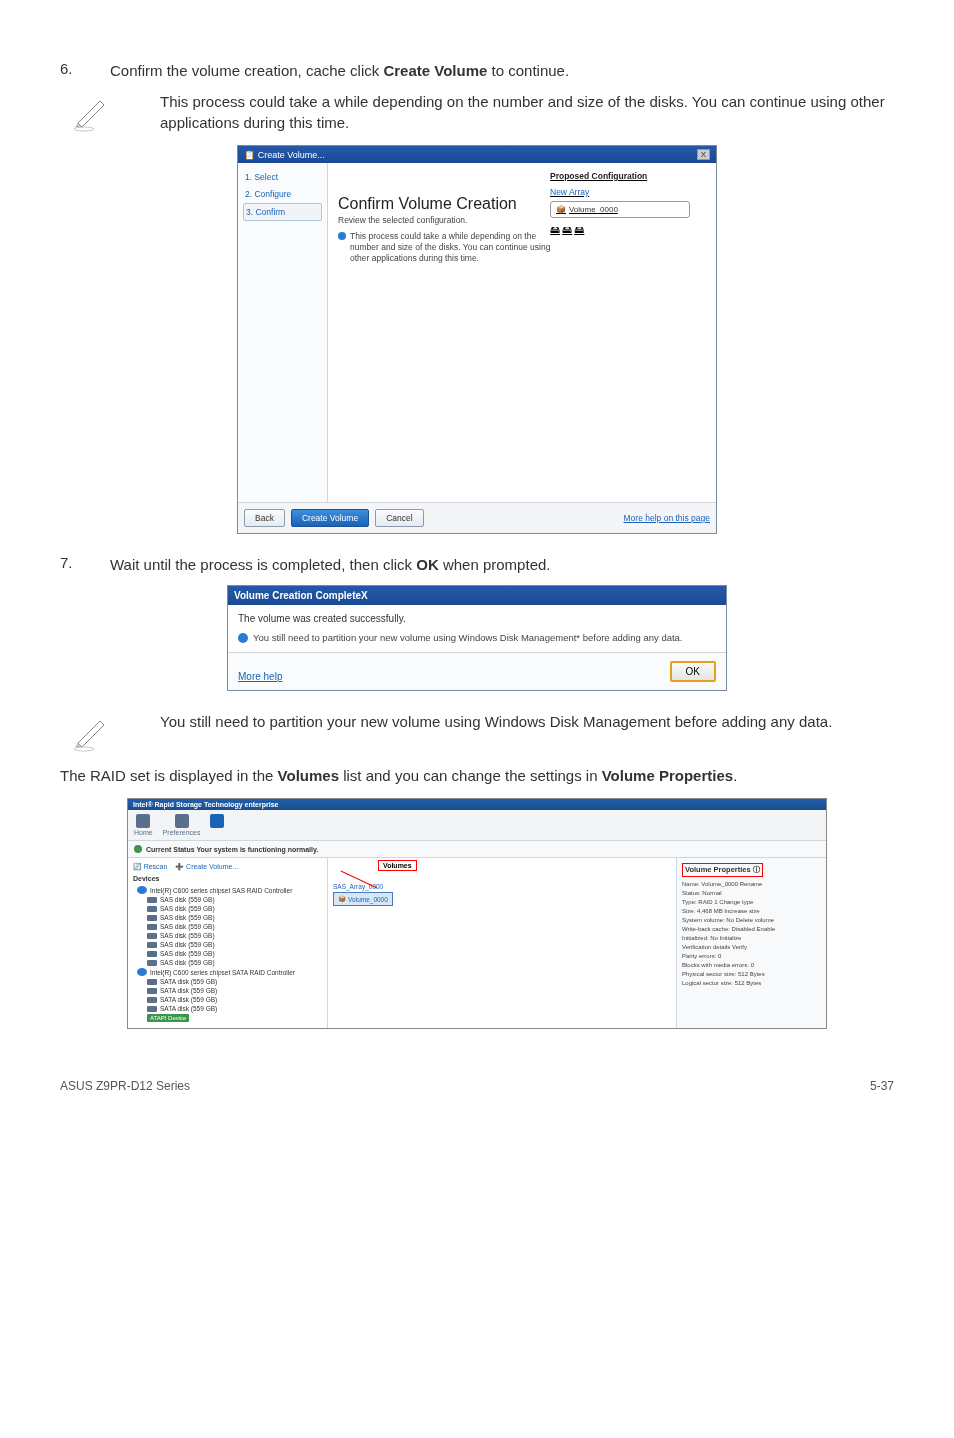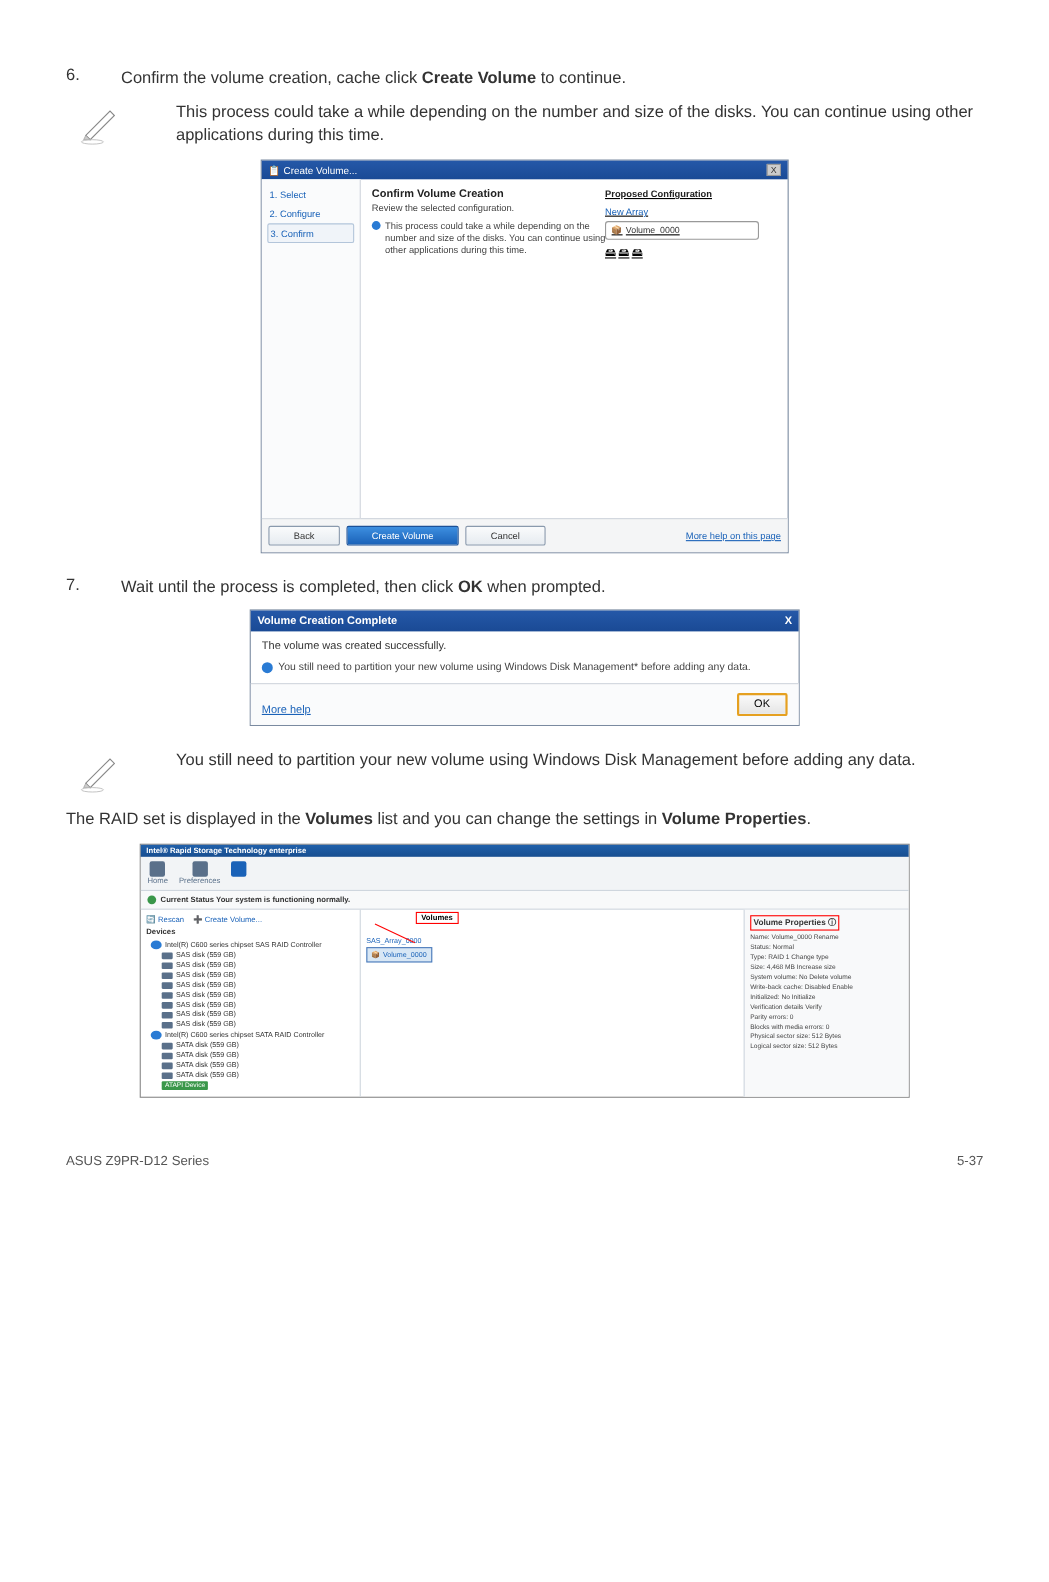--- a/index.html
+++ b/index.html
@@ -95,24 +95,25 @@
     border: 1px solid #b3c5da;
     border-radius: 2px;
     background: #f0f4f9;
   }
   .dlg1-main {
     flex: 1;
     padding: 8px 10px;
     position: relative;
   }
   .dlg1-h {
-    font-weight: bold;
-    font-size: 10px;
+    font-weight: normal;
+    font-size: 16px;
     color: #222;
     margin-bottom: 2px;
+    margin-top: 24px;
   }
   .dlg1-sub {
     font-size: 8.5px;
     color: #444;
     margin-bottom: 6px;
   }
   .dlg1-info {
     font-size: 8.5px;
     color: #444;
     line-height: 1.3;
@@ -163,21 +164,21 @@
     border-top: 1px solid #d0d5dd;
     padding: 6px;
     display: flex;
     align-items: center;
     gap: 6px;
     background: #f4f5f6;
   }
   .dlg1-btn {
     border: 1px solid #8a9aad;
     background: linear-gradient(#fafbfc, #e6ebf0);
-    padding: 3px 22px;
+    padding: 3px 10px;
     font-size: 8.5px;
     color: #333;
     border-radius: 2px;
   }
   .dlg1-btn.primary {
     background: linear-gradient(#3d8fe0, #1a62b8);
     color: #fff;
     border-color: #1a5098;
   }
   .dlg1-help {
@@ -192,21 +193,20 @@
     width: 500px;
     border: 1px solid #7a8aa0;
     font-size: 10px;
     background: #fff;
   }
   .dlg2-title {
     background: linear-gradient(#2558a8, #1a4a95);
     color: #fff;
     padding: 4px 6px;
     display: flex;
-    justify-content: space-between;
     font-size: 10px;
     font-weight: bold;
   }
   .dlg2-body {
     padding: 8px 10px;
   }
   .dlg2-msg {
     font-size: 10px;
     color: #333;
     margin-bottom: 8px;

